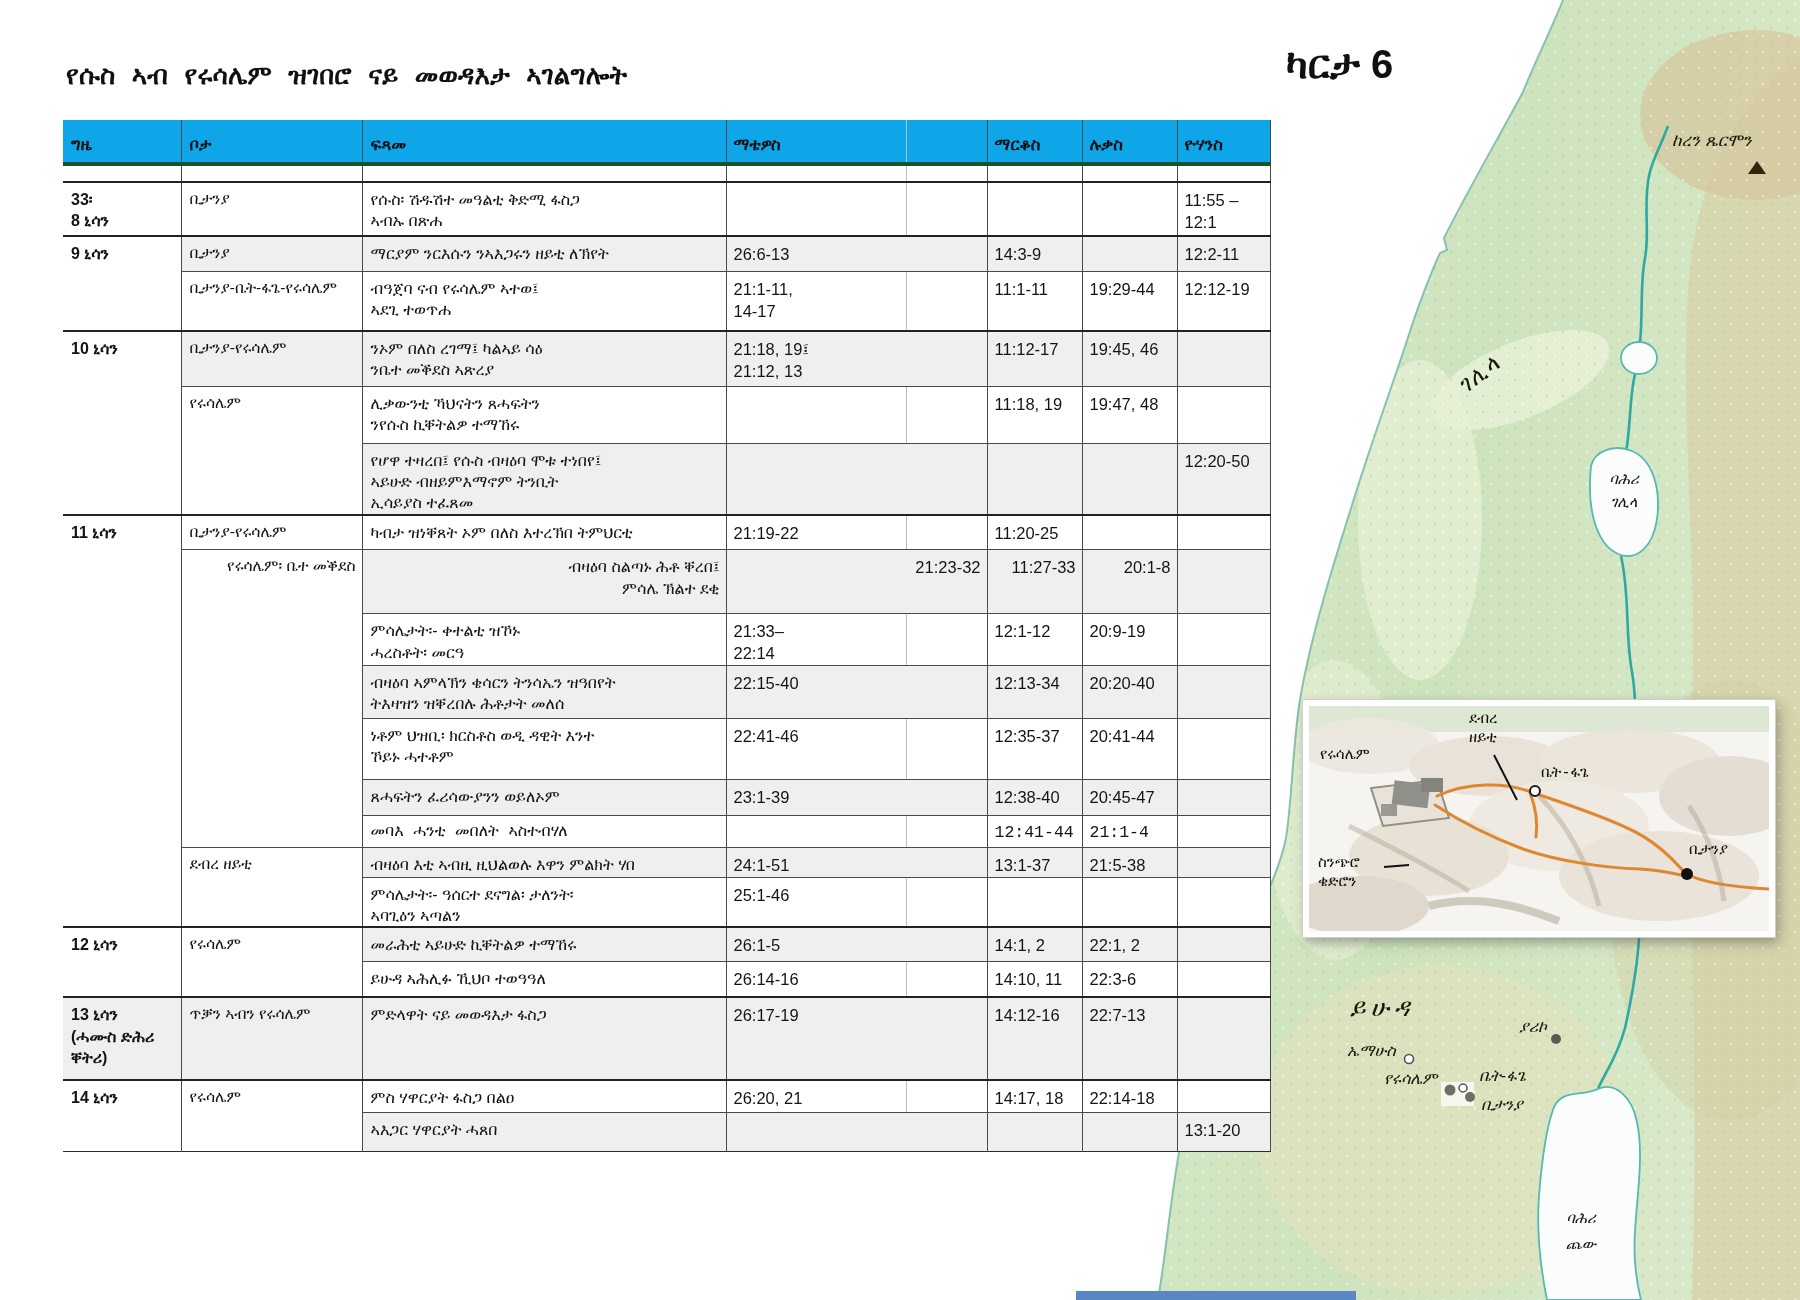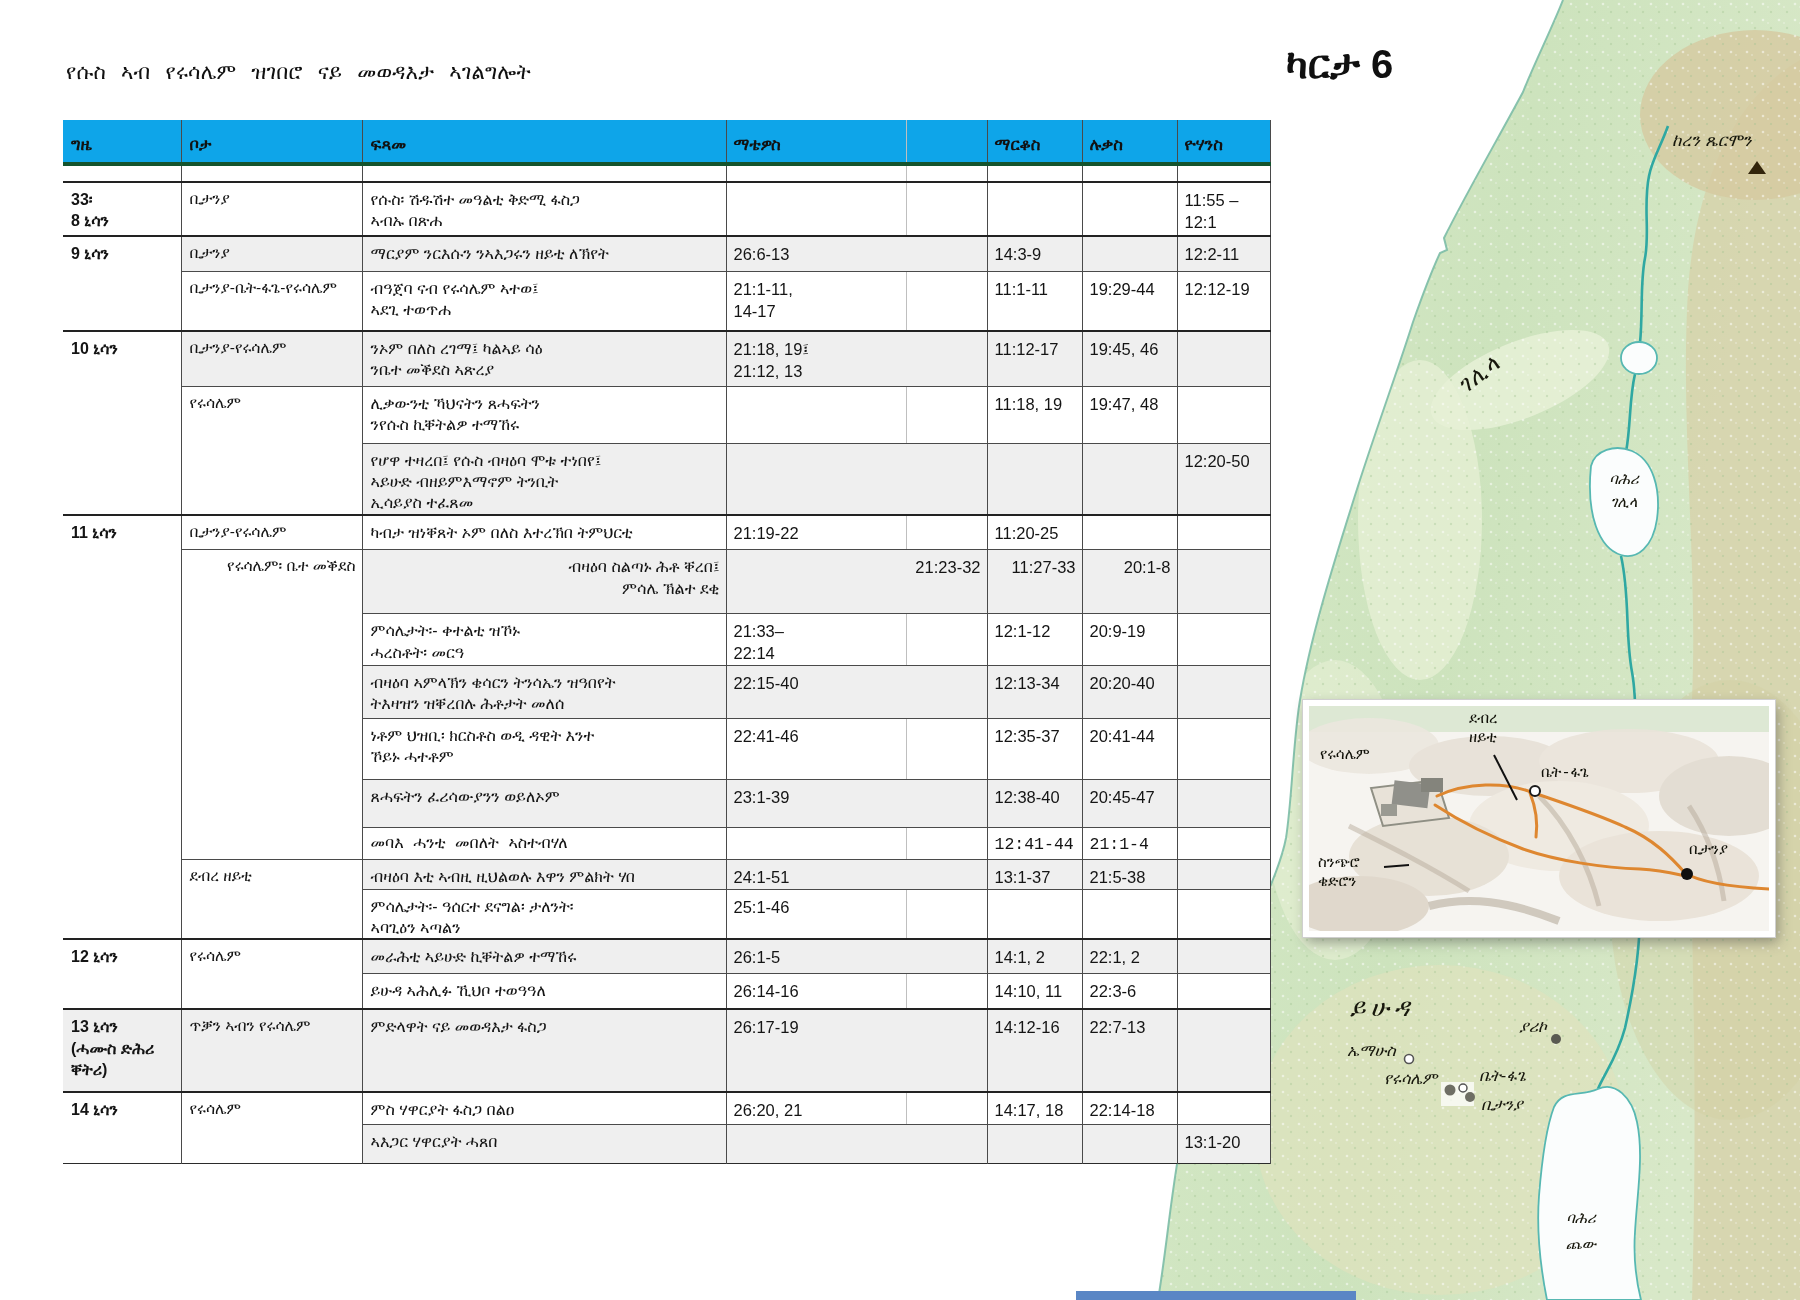--- a/index.html
+++ b/index.html
@@ -1,19 +1,19 @@
 <!DOCTYPE html>
 <html><head>
 <meta charset="utf-8">
 <style>
   html,body{margin:0;padding:0;background:#fff;}
   .page{position:relative;width:1800px;height:1300px;overflow:hidden;background:#fff;
         font-family:"Liberation Sans",sans-serif;color:#111;}
   
-  .doc-title{position:absolute;left:66px;top:60px;font-size:21px;font-weight:400;
+  .doc-title{position:absolute;left:66px;top:60px;font-size:26px;font-weight:700;
              word-spacing:9px;letter-spacing:.2px;color:#101010;z-index:5;white-space:nowrap;}
   .map-num{position:absolute;left:1286px;top:42px;font-size:40px;font-weight:700;color:#101010;z-index:5;text-align:center;}
   
   .table-wrap{position:absolute;left:63px;top:120px;z-index:4;}
   table.chart{border-collapse:collapse;table-layout:fixed;width:1207px;
               border-bottom:1.6px solid #2b2b2b;}
   th{background:#0ea5e9;text-align:left;font-size:16.5px;font-weight:700;
      padding:7px 4px 0 8px;height:35px;border-bottom:4px solid #14532d;overflow:hidden;}
   td{vertical-align:top;padding:6px 6px 0 8px;font-size:16px;line-height:1.34;
      background:#fff;overflow:hidden;white-space:pre-line;border-top:1px solid #4a4a4a;color:#141414;}
@@ -283,21 +283,21 @@
             <td class="c-jn sh"></td>
           </tr>
           <tr style="height: 61px;">
             <td class="c-event">ነቶም ህዝቢ፡ ክርስቶስ ወዲ ዳዊት እንተ
 ኾይኑ ሓተቶም</td>
             <td class="c-mt">22:41-46</td>
             <td class="c-ref">12:35-37</td>
             <td class="c-ref">20:41-44</td>
             <td class="c-jn"></td>
           </tr>
-          <tr style="height: 48px;">
+          <tr style="height: 36px;">
             <td class="c-event sh">ጸሓፍትን ፈሪሳውያንን ወይለኦም</td>
             <td class="c-mt sh">23:1-39</td>
             <td class="c-ref sh">12:38-40</td>
             <td class="c-ref sh">20:45-47</td>
             <td class="c-jn sh"></td>
           </tr>
           <tr style="height: 32px; font-family: Liberation Mono, monospace;">
             <td class="c-event">መባእ ሓንቲ መበለት ኣስተብሃለ</td>
             <td class="c-mt"></td>
             <td class="c-ref">12:41-44</td>

